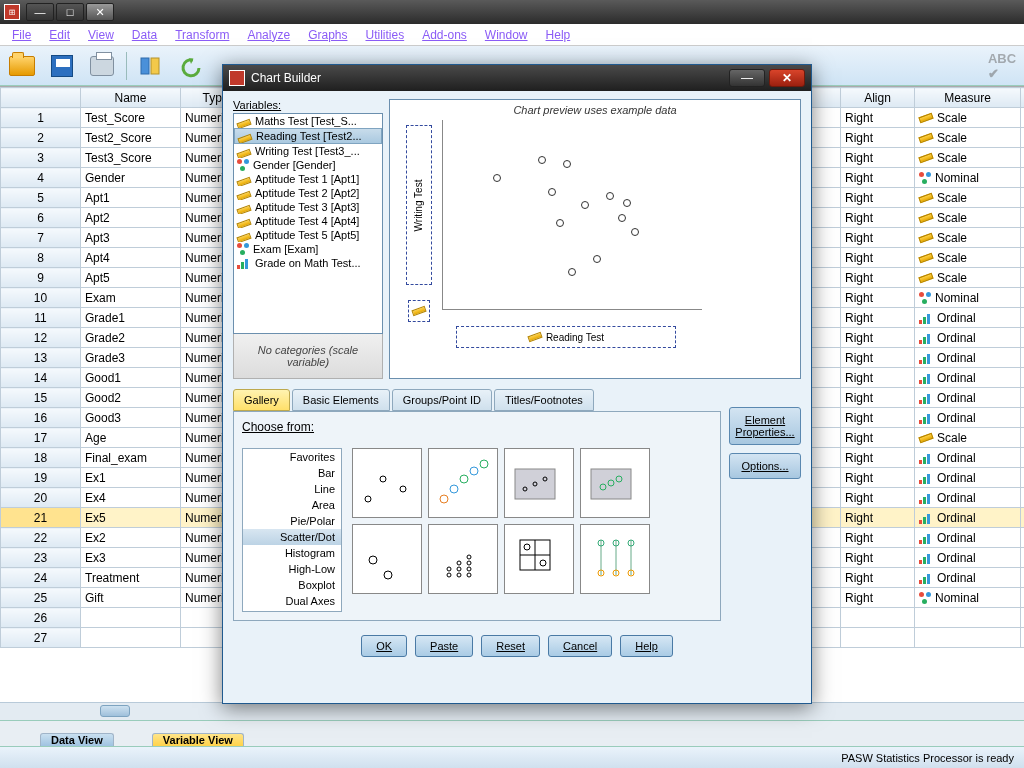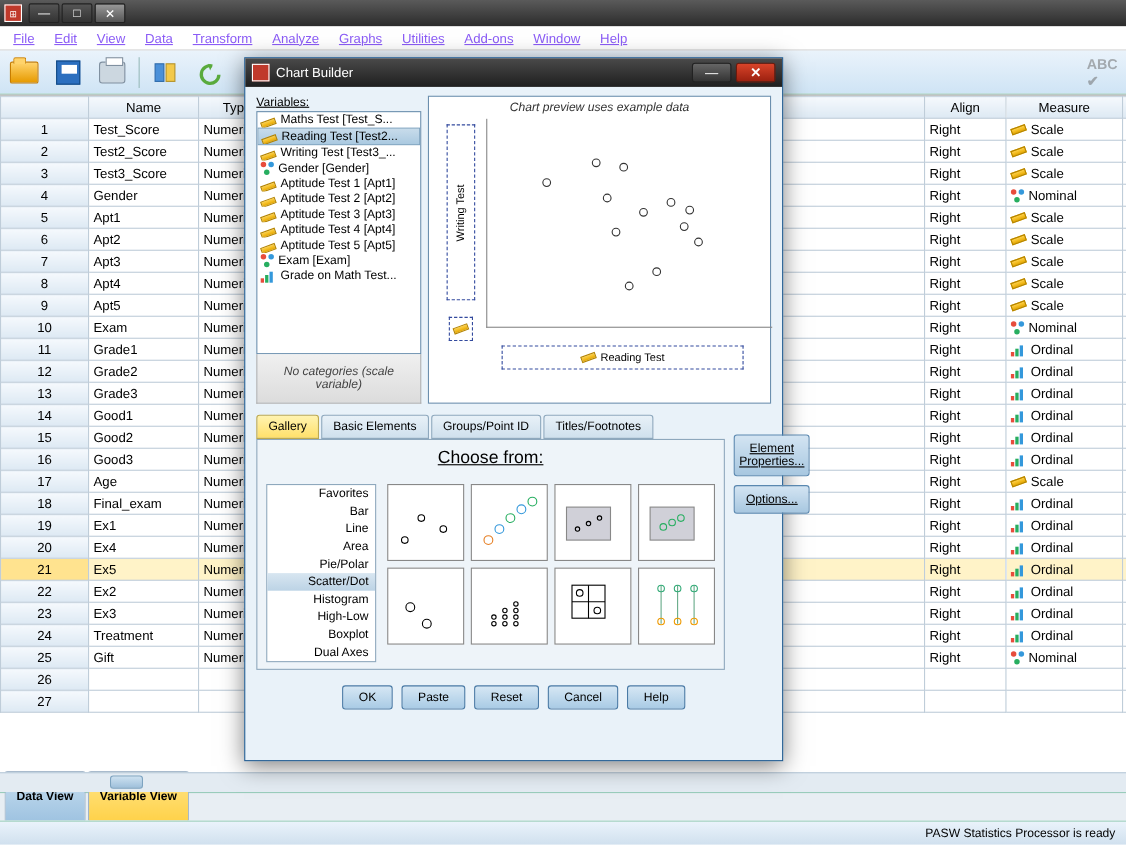--- a/index.html
+++ b/index.html
@@ -31,26 +31,26 @@
 table.data tr.selected td.rowhdr { background:#ffe38f; }
 .col-name { width:100px;}
 .col-type { width:70px;}
 .col-spacer { width:590px; }
 .col-align { width:74px;}
 .col-measure { width:106px;}
 .measure-cell, .align-cell { display:flex; align-items:center; gap:4px;}
 
 
 .bottom-tabs { height:26px; background:#e8eef3; border-top:1px solid #9cb; display:flex; align-items:flex-end; padding:0 4px; gap:2px;}
-.bottom-tab { padding:16px 10px; border:1px solid #a0b4c8; border-bottom:none; background:linear-gradient(#c9e0f0,#9fc3e1); font-weight:bold; font-size:11px; border-radius:3px 3px 0 0;}
+.bottom-tab { padding:0 10px; border:1px solid #a0b4c8; border-bottom:none; background:linear-gradient(#c9e0f0,#9fc3e1); font-weight:bold; font-size:11px; border-radius:3px 3px 0 0;margin-left:36px;}
 .bottom-tab.active { background:linear-gradient(#ffe58a,#ffd24a);}
 .statusbar { height:22px; background:linear-gradient(#eaf3fb,#d0e0ee); border-top:1px solid #9cb; display:flex; align-items:center; justify-content:flex-end; padding:0 10px; font-size:11px;}
 
 
-.dialog { position:absolute; left:222px; top:52px; width:490px; height:640px; background:#e9f2f9; border:1px solid #205a8f; box-shadow:0 4px 20px rgba(0,0,0,.5); display:flex; flex-direction:column;}
+.dialog { position:absolute; left:222px; top:64px; width:590px; height:640px; background:#e9f2f9; border:1px solid #205a8f; box-shadow:0 4px 20px rgba(0,0,0,.5); display:flex; flex-direction:column;}
 .dlg-title { background:linear-gradient(#4a4a4a,#1f1f1f); color:#fff; height:26px; display:flex; align-items:center; padding:0 6px;}
 .dlg-title .dlg-icon { width:16px; height:16px; background:#c0392b; margin-right:6px; border:1px solid #fff;}
 .dlg-title .t { flex:1; font-size:12px;}
 .dlg-close { width:36px; height:18px; background:linear-gradient(#d9442a,#9b200f); border:1px solid #6e1a0c; border-radius:3px; display:flex; align-items:center; justify-content:center; color:#fff; font-weight:bold; font-size:12px;}
 .dlg-body { flex:1; padding:8px 10px; display:flex; flex-direction:column; gap:6px;}
 
 .upper { display:flex; gap:6px; height:280px;}
 .vars-pane { width:150px; display:flex; flex-direction:column; }
 .vars-label { font-size:11px; text-decoration:underline; margin-bottom:2px;}
 .vars-list { flex:1; border:1px solid #6b8fae; background:#fff; overflow-y:auto; font-size:11px;}
@@ -64,30 +64,30 @@
 .y-drop span { transform:rotate(-90deg); font-size:10px; white-space:nowrap;}
 .x-drop { position:absolute; left:62px; bottom:2px; width:220px; height:22px; border:1px dashed #334a9e; display:flex; align-items:center; justify-content:center; gap:4px; font-size:10px;}
 .axis-box { position:absolute; left:48px; top:0; width:260px; height:190px; border-left:1px solid #888; border-bottom:1px solid #888;}
 .sp { position:absolute; width:8px; height:8px; border:1px solid #333; border-radius:50%; background:transparent;}
 .yicon-drop { position:absolute; left:14px; bottom:28px; width:22px; height:22px; border:1px dashed #334a9e; display:flex; align-items:center; justify-content:center;}
 
 .tabs-row { display:flex; gap:2px; margin-top:4px;}
 .dlg-tab { padding:4px 10px; border:1px solid #8ea8bd; background:linear-gradient(#e8f1f8,#cfe0ed); font-size:11px; border-radius:3px 3px 0 0;}
 .dlg-tab.active { background:linear-gradient(#fff3b0,#ffe06a); border-color:#bda94e;}
 .gallery-body { border:1px solid #8ea8bd; background:#eef4f9; padding:8px; display:flex; gap:10px; height:210px;}
-.choose-label { font-size:16px; text-decoration:underline;text-align:center; }
+.choose-label { font-size:12px; text-decoration:underline; }
 .cat-list { width:100px; border:1px solid #8ea8bd; background:#fff; font-size:11px;}
 .cat-list div { padding:2px 6px;text-align:right;}
 .cat-list div.sel { background:linear-gradient(#d8e6f1,#bcd3e5);}
 .thumb-grid { flex:1; display:grid; grid-template-columns:repeat(4,70px); grid-auto-rows:70px; gap:6px; align-content:start;}
 .thumb { width:70px; height:70px; border:1px solid #888; background:#fff; position:relative;}
 .side-btn { padding:6px 4px; border:1px solid #5a88b0; background:linear-gradient(#d3e4f2,#a7c7e0); font-size:11px; text-align:center; border-radius:3px; text-decoration:underline;}
 
 .dlg-btns { display:flex; justify-content:center; gap:8px; padding:8px 0 10px;}
-.dlg-btn { padding:4px 14px; border:1px solid #4a7aa5; background:linear-gradient(#d6e7f4,#a9cbe5); border-radius:3px; font-size:11px; }
+.dlg-btn { padding:4px 14px; border:1px solid #4a7aa5; background:linear-gradient(#d6e7f4,#a9cbe5); border-radius:3px; font-size:11px; text-decoration:underline;}
 
 
 .ico-ruler { display:inline-block; width:14px; height:6px; background:linear-gradient(#ffd24a,#e6a800); border:1px solid #b48400; transform:rotate(-20deg);}
 .ico-nom { display:inline-block; width:12px; height:12px; position:relative;}
 .ico-nom::before,.ico-nom::after{content:"";position:absolute;width:5px;height:5px;border-radius:50%;}
 .ico-nom::before{background:#e74c3c;left:0;top:0;}
 .ico-nom::after{background:#3498db;right:0;top:0;}
 .ico-nom b{position:absolute;width:5px;height:5px;border-radius:50%;background:#27ae60;left:3px;bottom:0;}
 .ico-ord { display:inline-block; width:14px; height:12px; position:relative;}
 .ico-ord i{position:absolute;bottom:0;width:3px;background:#2e86de;}

